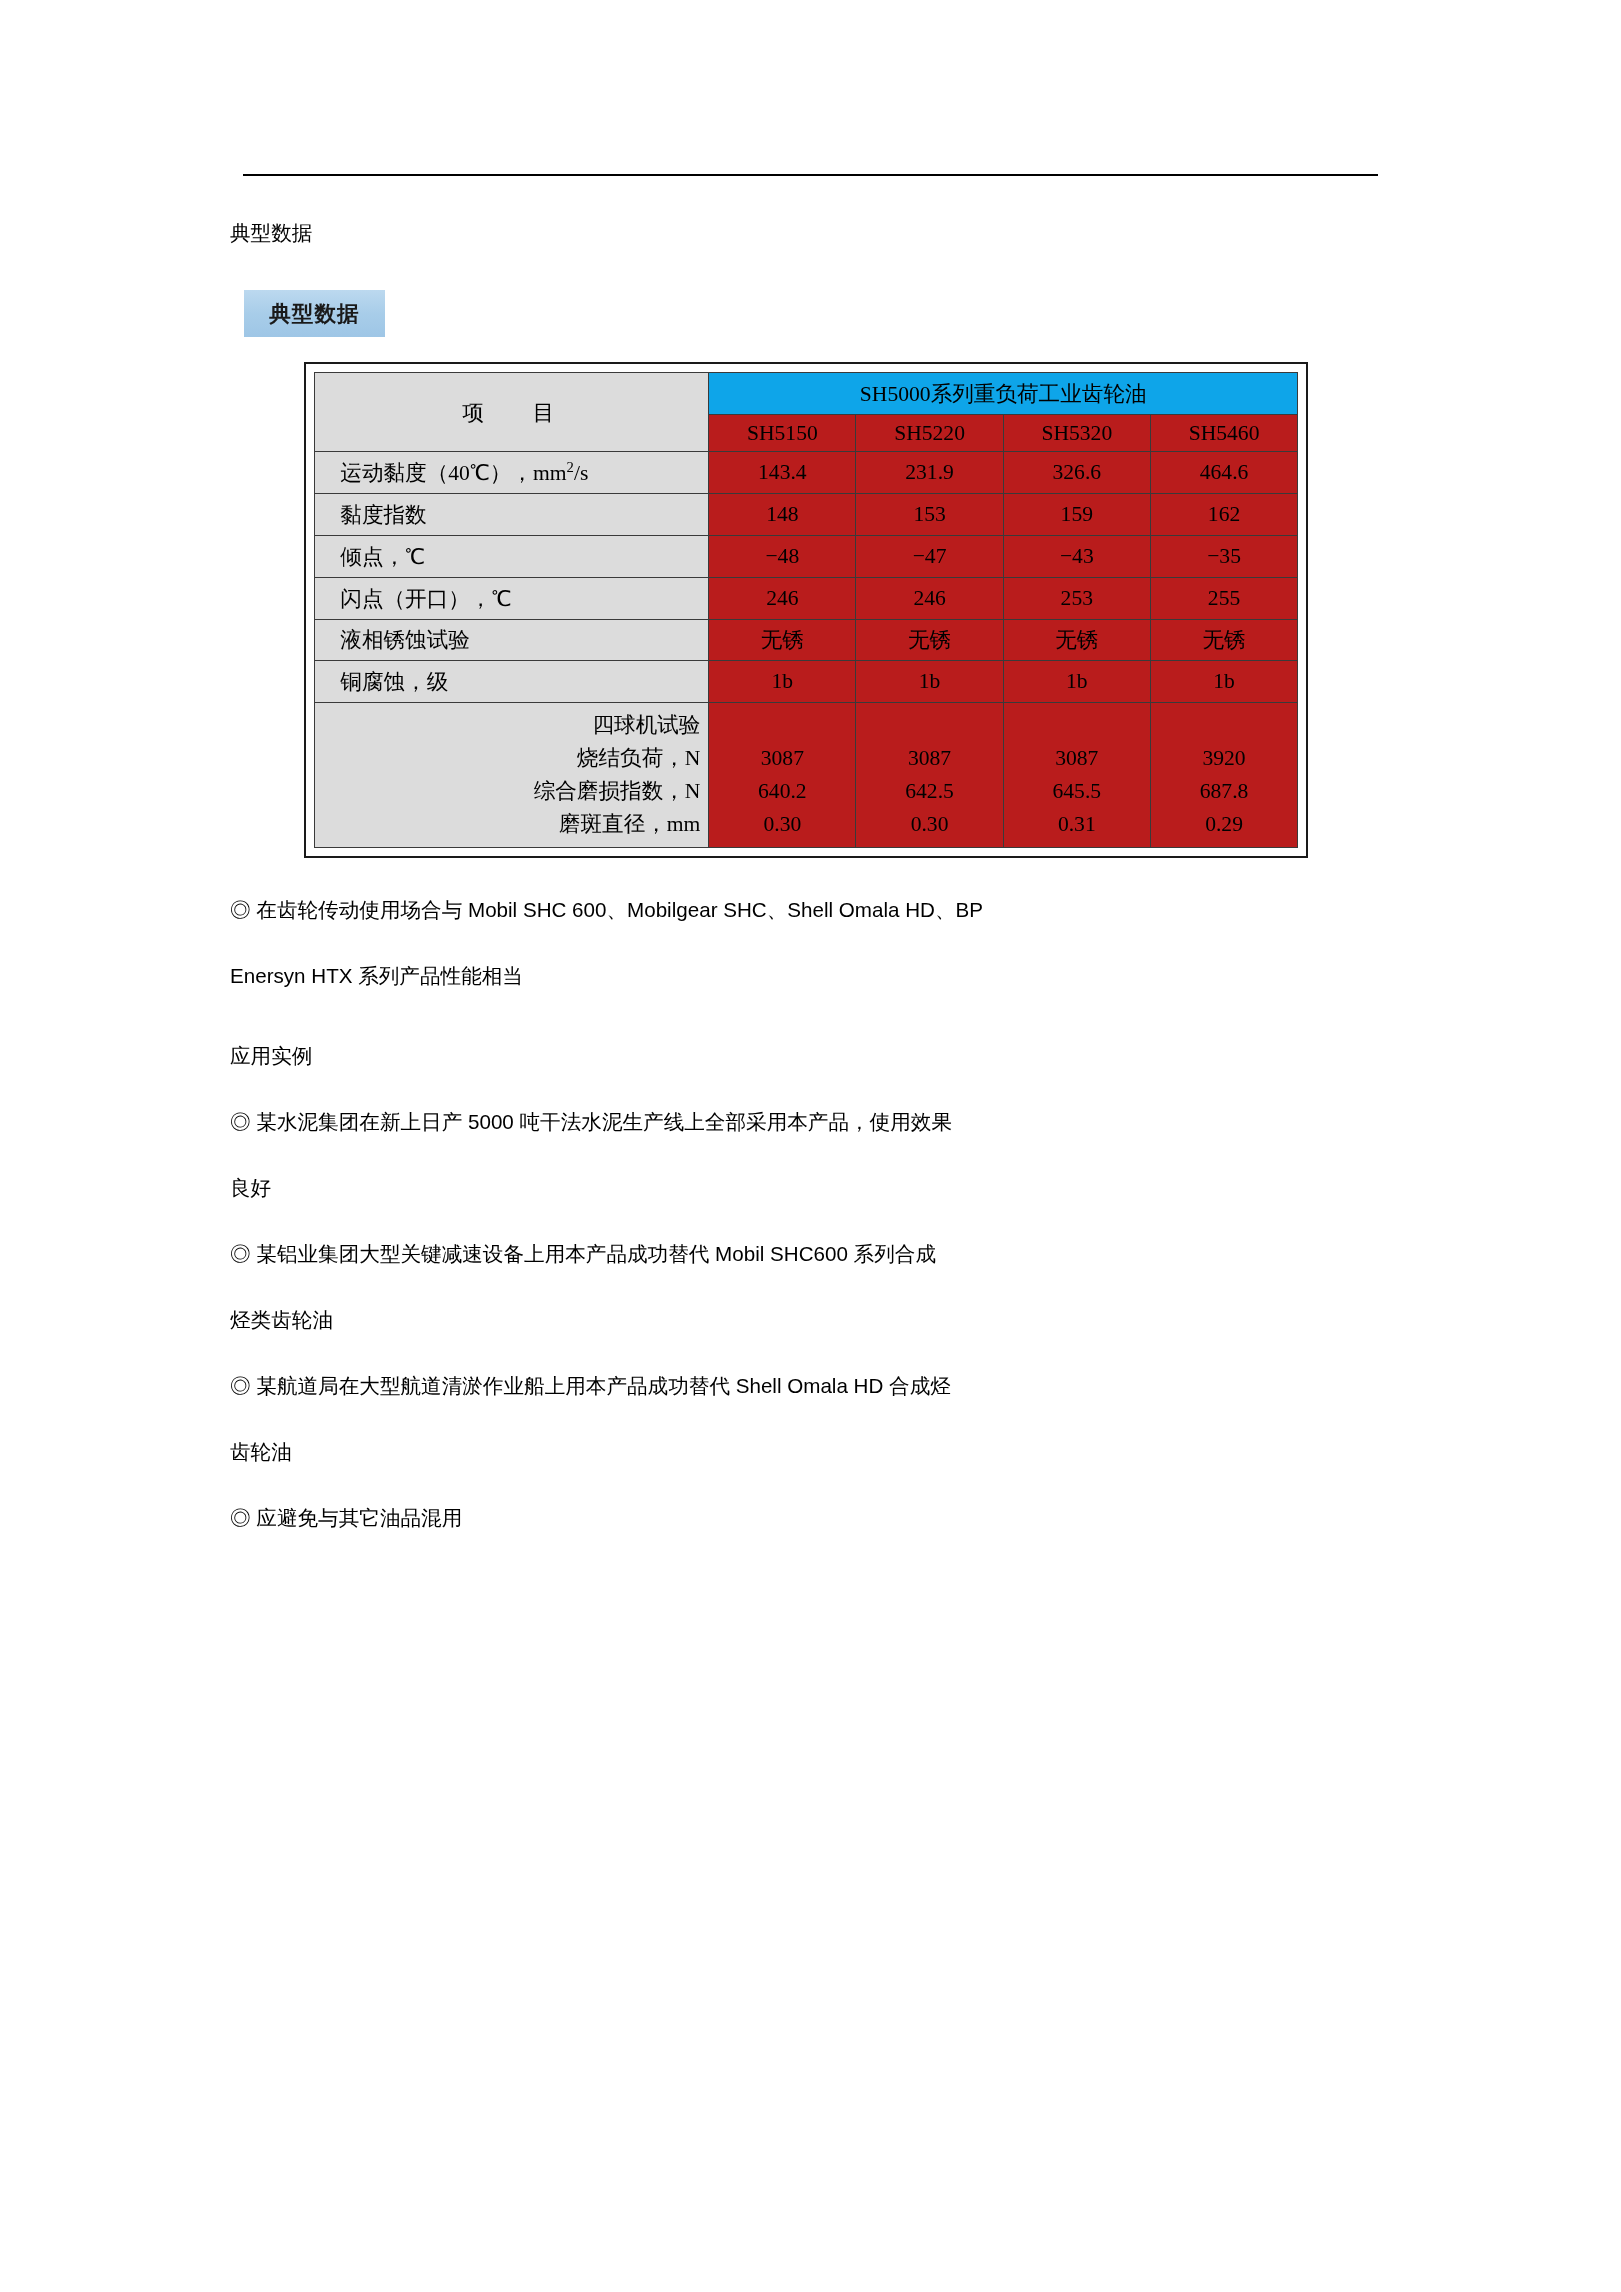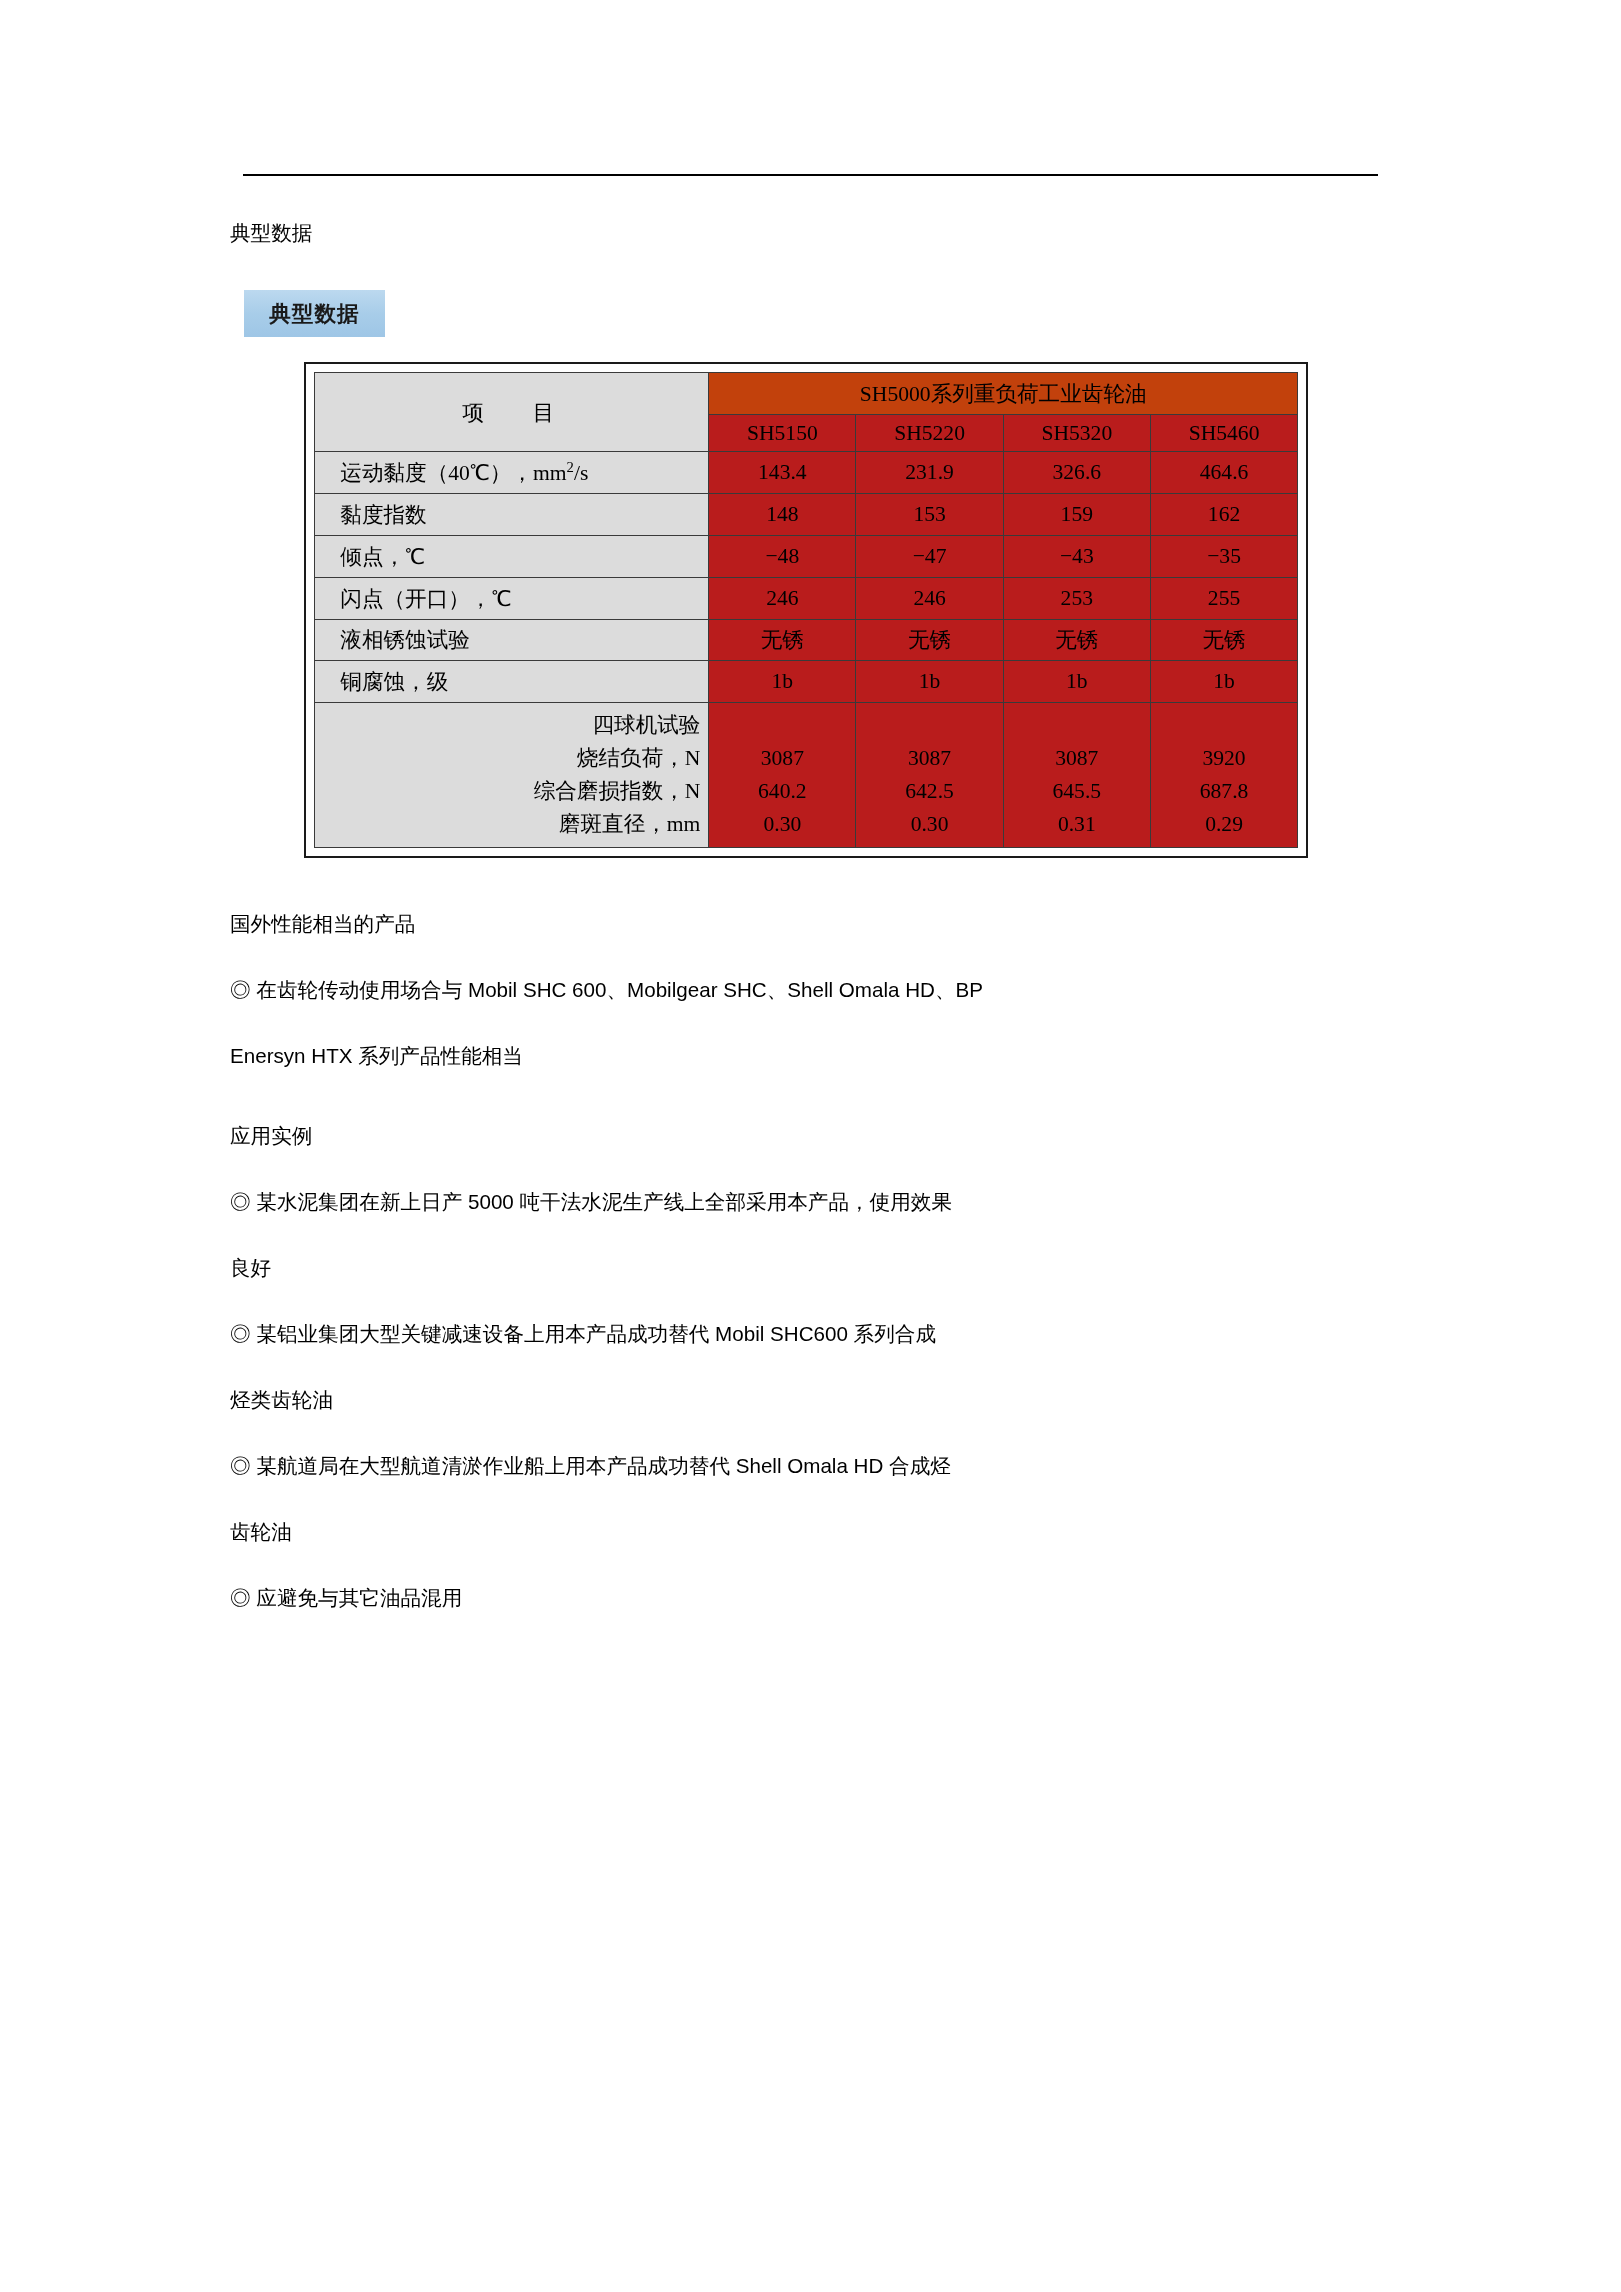--- a/index.html
+++ b/index.html
@@ -71,21 +71,21 @@
     font-size: 21.6px;
   }
   table.spec td, table.spec th {
     border: 1px solid #3a3a3a;
     padding: 5.9px 7.8px;
     text-align: center;
     vertical-align: middle;
     font-weight: normal;
   }
   table.spec .hdr {
-    background: #c2410c;
+    background: #0ea5e9;
     font-size: 21.6px;
   }
   table.spec .item-col {
     width: 421px;
     text-align: left;
     padding-left: 25.5px;
     background: #dcdcdc;
   }
   table.spec .item-col.center {
     text-align: center;
@@ -236,21 +236,20 @@
               <span class="blank">&nbsp;</span>
               <span>3920</span><br>
               <span>687.8</span><br>
               <span>0.29</span>
             </td>
           </tr>
         </tbody>
       </table>
     </div>
 
-    <div class="section-title">国外性能相当的产品</div>
     <div class="para">◎ 在齿轮传动使用场合与 Mobil SHC 600、Mobilgear SHC、Shell Omala HD、BP</div>
     <div class="para cont">Enersyn HTX 系列产品性能相当</div>
 
     <div class="section-title">应用实例</div>
     <div class="para">◎ 某水泥集团在新上日产 5000 吨干法水泥生产线上全部采用本产品，使用效果</div>
     <div class="para cont">良好</div>
     <div class="para cont">◎ 某铝业集团大型关键减速设备上用本产品成功替代 Mobil SHC600 系列合成</div>
     <div class="para cont">烃类齿轮油</div>
     <div class="para cont">◎ 某航道局在大型航道清淤作业船上用本产品成功替代 Shell Omala HD 合成烃</div>
     <div class="para cont">齿轮油</div>

